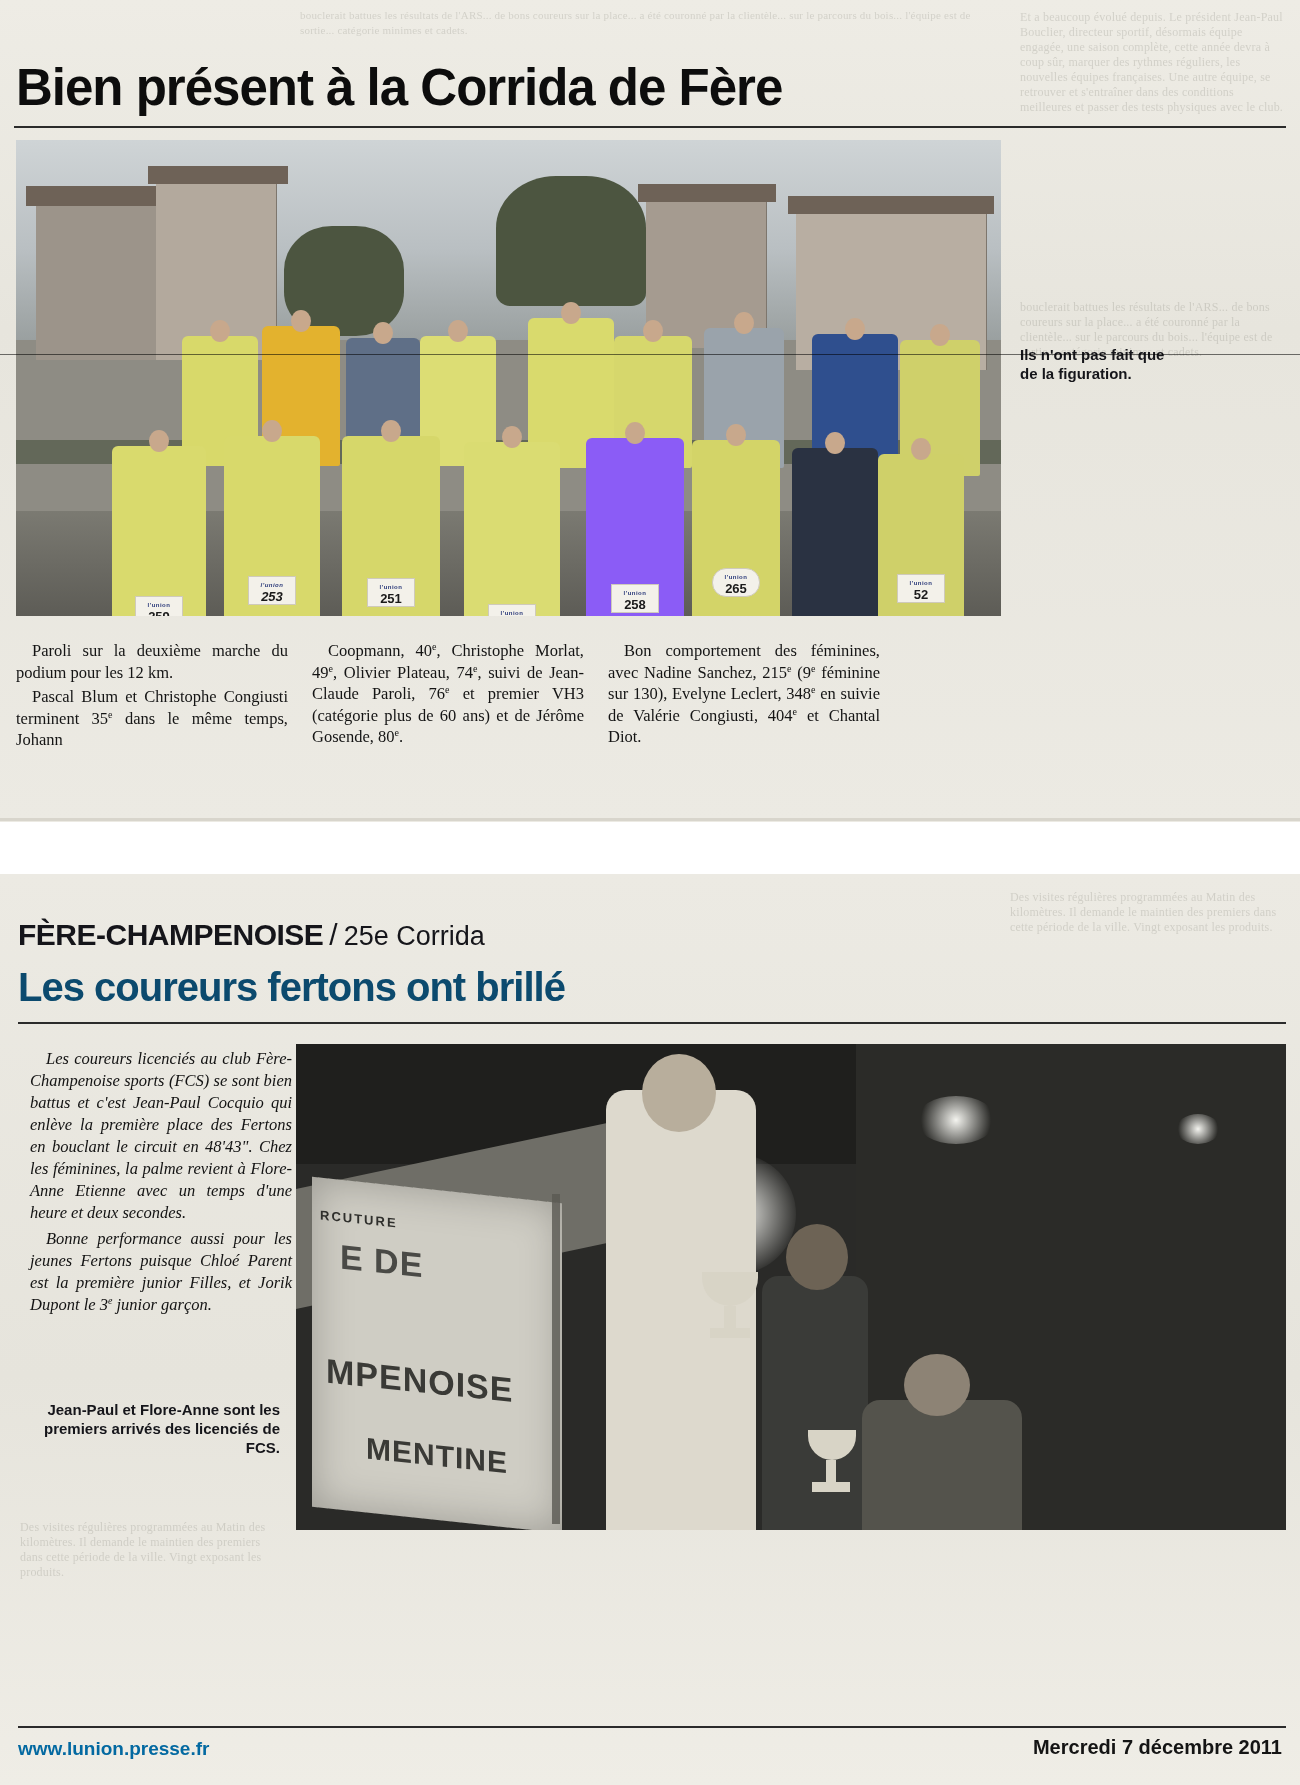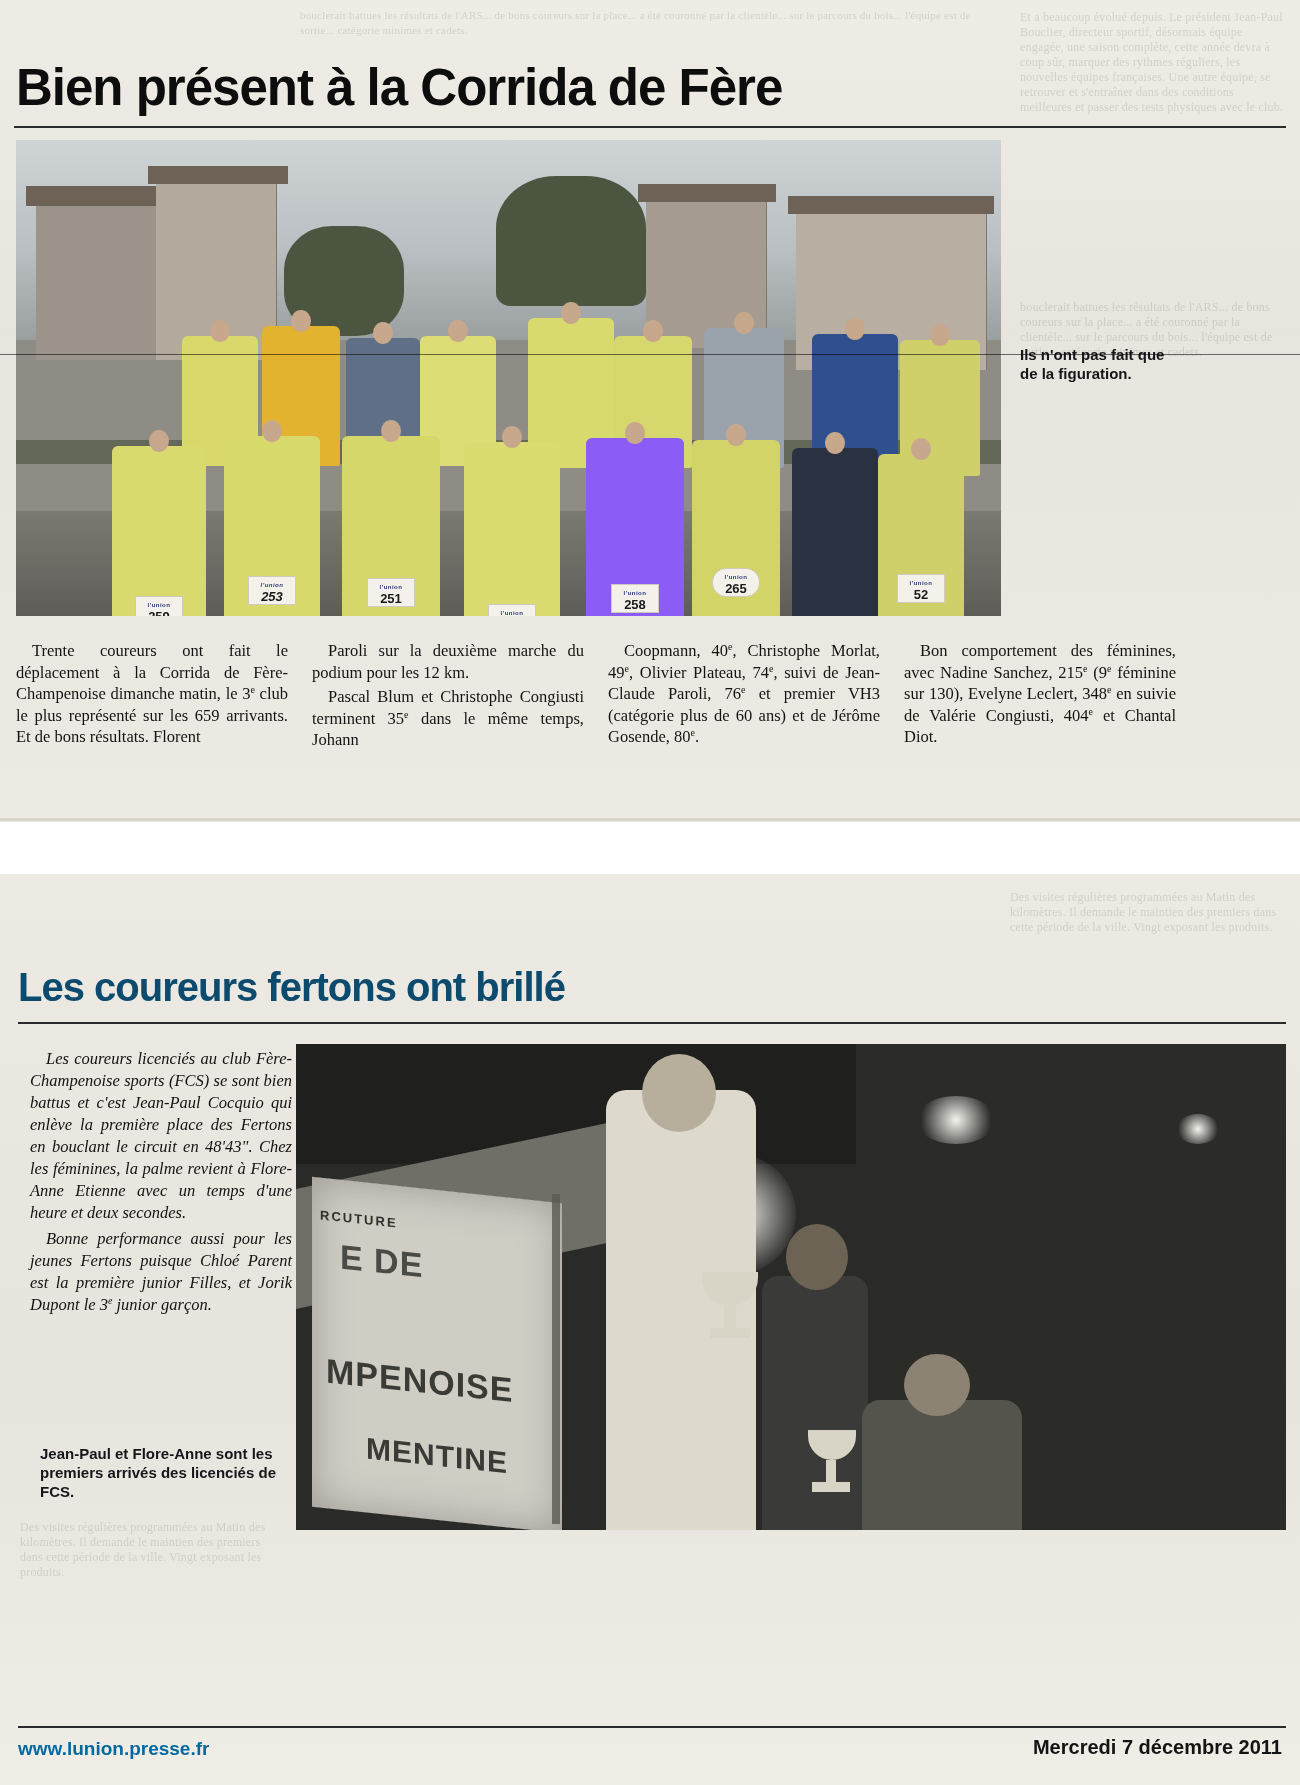--- a/index.html
+++ b/index.html
@@ -225,27 +225,26 @@
     color: #131313;
     font-style: italic;
   }
   .col-bottom p { margin: 0; text-indent: 16px; }
   .col-bottom p + p { margin-top: 4px; }
 
   .caption2 {
     position: absolute;
     left: 40px; top: 1400px;
     width: 240px;
-    text-align: left;
+    text-align: right;
     font-family: "Liberation Sans", sans-serif;
     font-weight: bold;
     font-size: 15px;
     line-height: 19px;
     color: #15151a;
-    margin-top: 44px;
   }
 
   .photo2 {
     position: absolute;
     left: 296px; top: 1044px;
     width: 990px;
     height: 486px;
     overflow: hidden;
     background: #2a2a28;
   }
@@ -397,43 +396,45 @@
     <div class="runner" style="left:862px; top:314px; width:86px; height:196px; background:#cfd069;">
       <div class="head"></div>
       <div class="bib" style="top:120px;"><span class="brand">l'union</span><span>52</span></div>
     </div>
   </div>
 
   <div class="caption1">Ils n'ont pas fait que de la figuration.</div>
 
   <div class="cols1">
     <div class="col">
-      <p>Trente coureurs ont fait le déplacement à la Corrida de Fère-Champenoise dimanche matin, le 3<sup>e</sup> club le plus représenté sur les 659 arrivants. Et de bons résultats. Florent</p>
-    </div>
-    <div class="col">
       <p>Paroli sur la deuxième marche du podium pour les 12 km.</p>
       <p>Pascal Blum et Christophe Congiusti terminent 35<sup>e</sup> dans le même temps, Johann</p>
     </div>
     <div class="col">
       <p>Coopmann, 40<sup>e</sup>, Christophe Morlat, 49<sup>e</sup>, Olivier Plateau, 74<sup>e</sup>, suivi de Jean-Claude Paroli, 76<sup>e</sup> et premier VH3 (catégorie plus de 60 ans) et de Jérôme Gosende, 80<sup>e</sup>.</p>
     </div>
     <div class="col">
       <p>Bon comportement des féminines, avec Nadine Sanchez, 215<sup>e</sup> (9<sup>e</sup> féminine sur 130), Evelyne Leclert, 348<sup>e</sup> en suivie de Valérie Congiusti, 404<sup>e</sup> et Chantal Diot.</p>
     </div>
   </div>
 
   <div class="fold"></div>
   <div class="clip-gap"></div>
   <div class="rule-mid"></div>
 
   <div class="clip-bottom"></div>
 
   <div class="ghost" style="left:1010px; top:890px; width:276px; height:140px;">Des visites régulières programmées au Matin des kilomètres. Il demande le maintien des premiers dans cette période de la ville. Vingt exposant les produits.</div>
   <div class="ghost" style="left:20px; top:1520px; width:260px; height:120px;">Des visites régulières programmées au Matin des kilomètres. Il demande le maintien des premiers dans cette période de la ville. Vingt exposant les produits.</div>
 
+  <div class="kicker2wrap">
+    <span class="kicker2">FÈRE-CHAMPENOISE</span>
+    <span class="kicker2-sep">/</span>
+    <span class="kicker2-sub">25e Corrida</span>
+  </div>
   <div class="headline2">Les coureurs fertons ont brillé</div>
   <div class="rule-bottom"></div>
 
   <div class="col-bottom">
     <p>Les coureurs licenciés au club Fère-Champenoise sports (FCS) se sont bien battus et c'est Jean-Paul Cocquio qui enlève la première place des Fertons en bouclant le circuit en 48'43". Chez les féminines, la palme revient à Flore-Anne Etienne avec un temps d'une heure et deux secondes.</p>
     <p>Bonne performance aussi pour les jeunes Fertons puisque Chloé Parent est la première junior Filles, et Jorik Dupont le 3<sup>e</sup> junior garçon.</p>
   </div>
 
   <div class="caption2">Jean-Paul et Flore-Anne sont les premiers arrivés des licenciés de FCS.</div>
 

